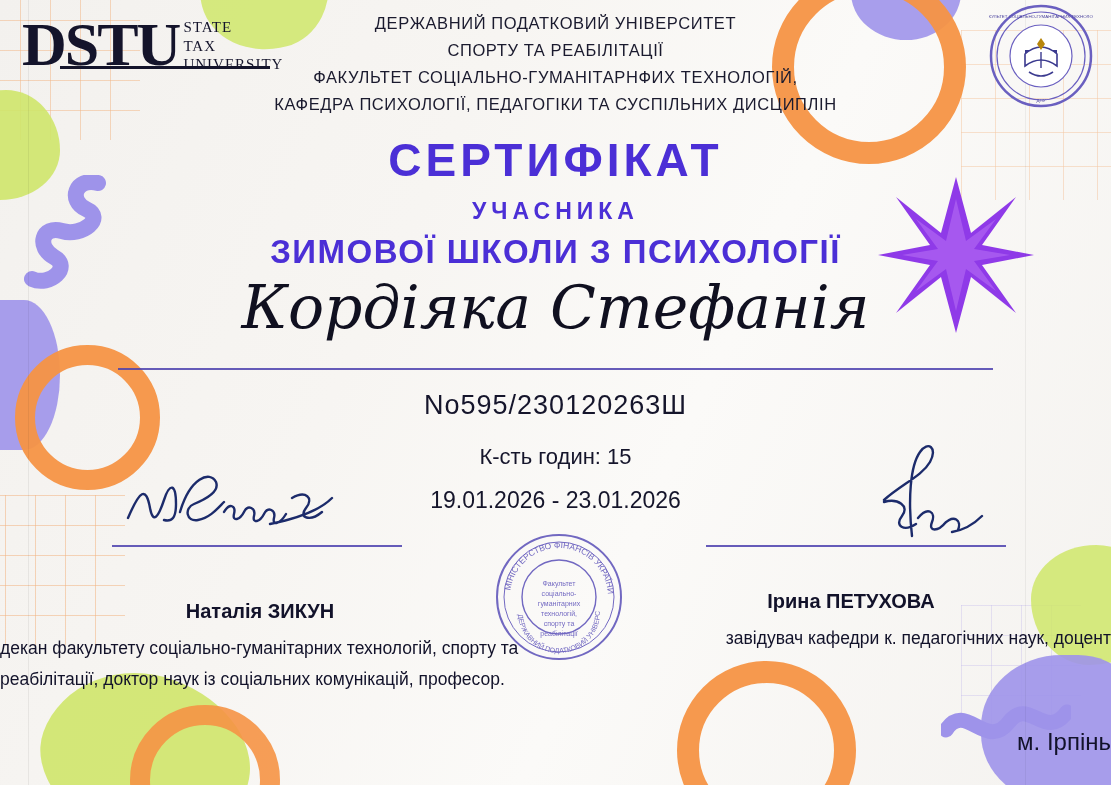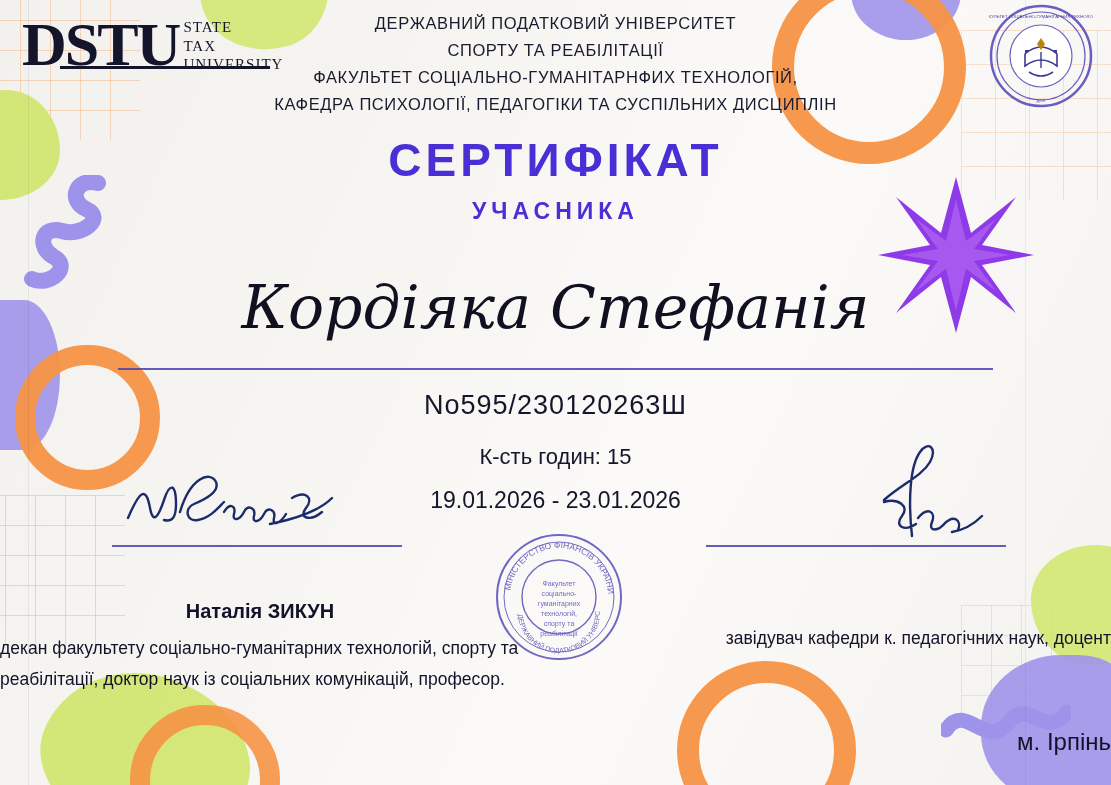--- a/index.html
+++ b/index.html
@@ -361,20 +361,21 @@
 
   <div class="header-lines">
     <div>ДЕРЖАВНИЙ ПОДАТКОВИЙ УНІВЕРСИТЕТ</div>
     <div>СПОРТУ ТА РЕАБІЛІТАЦІЇ</div>
     <div>ФАКУЛЬТЕТ СОЦІАЛЬНО-ГУМАНІТАРНФИХ ТЕХНОЛОГІЙ,</div>
     <div>КАФЕДРА ПСИХОЛОГІЇ, ПЕДАГОГІКИ ТА СУСПІЛЬНИХ ДИСЦИПЛІН</div>
   </div>
 
   <div class="title-main">СЕРТИФІКАТ</div>
   <div class="title-sub">УЧАСНИКА</div>
+  <div class="title-course">ЗИМОВОЇ ШКОЛИ З ПСИХОЛОГІЇ</div>
 
   <div class="recipient">Кордіяка Стефанія</div>
   <div class="recipient-rule"></div>
 
   <div class="cert-number">No595/230120263Ш</div>
   <div class="hours">К-сть годин: 15</div>
   <div class="dates">19.01.2026 - 23.01.2026</div>
 
   <svg class="sig-left-img" viewBox="0 0 250 80">
     <path d="M8 58 C 20 30, 26 26, 30 48 C 33 64, 38 58, 44 40 C 50 22, 56 24, 56 44 C 56 58, 52 62, 44 60
@@ -412,16 +413,17 @@
     </text>
     <path id="stampArc2" d="M 26 82 A 40 40 0 0 0 108 82" fill="none"></path>
     <text font-size="7" fill="#5a4fb8" font-family="Liberation Sans, sans-serif">
       <textPath href="#stampArc2" startOffset="2%">ДЕРЖАВНИЙ ПОДАТКОВИЙ УНІВЕРСИТЕТ</textPath>
     </text>
   </svg>
 
   <div class="name-left">Наталія ЗИКУН</div>
   <div class="role-left">декан факультету соціально-гуманітарних технологій, спорту та реабілітації, доктор наук із соціальних комунікацій, професор.</div>
 
+  <div class="name-right">Ірина ПЕТУХОВА</div>
   <div class="role-right">завідувач кафедри к. педагогічних наук, доцент</div>
 
   <div class="city">м. Ірпінь</div>
 </div>
 
 </body></html>

